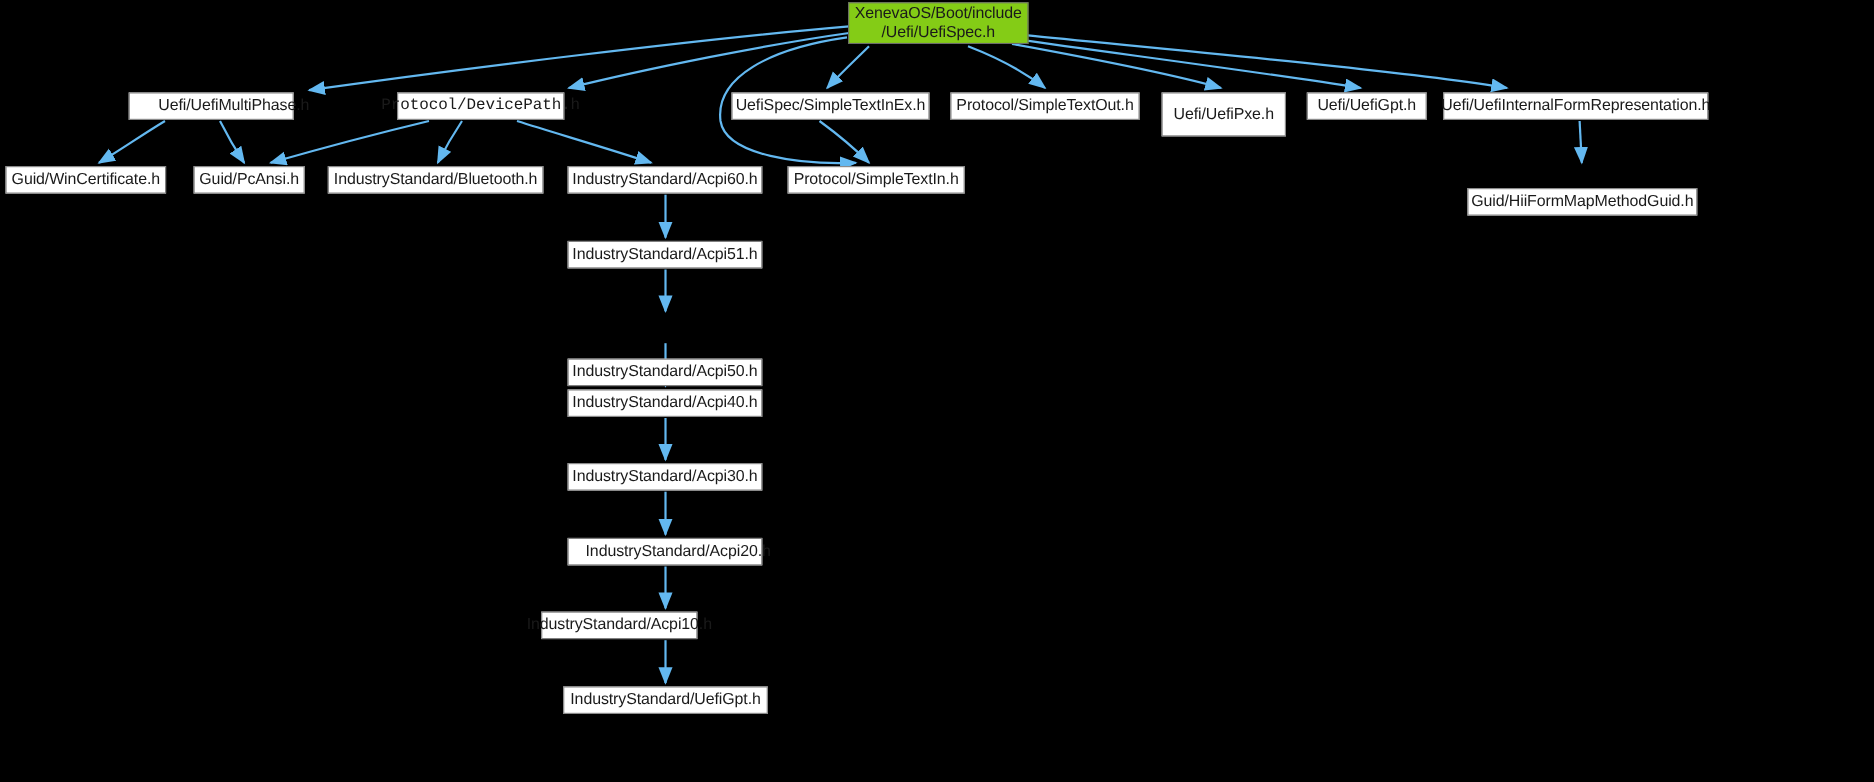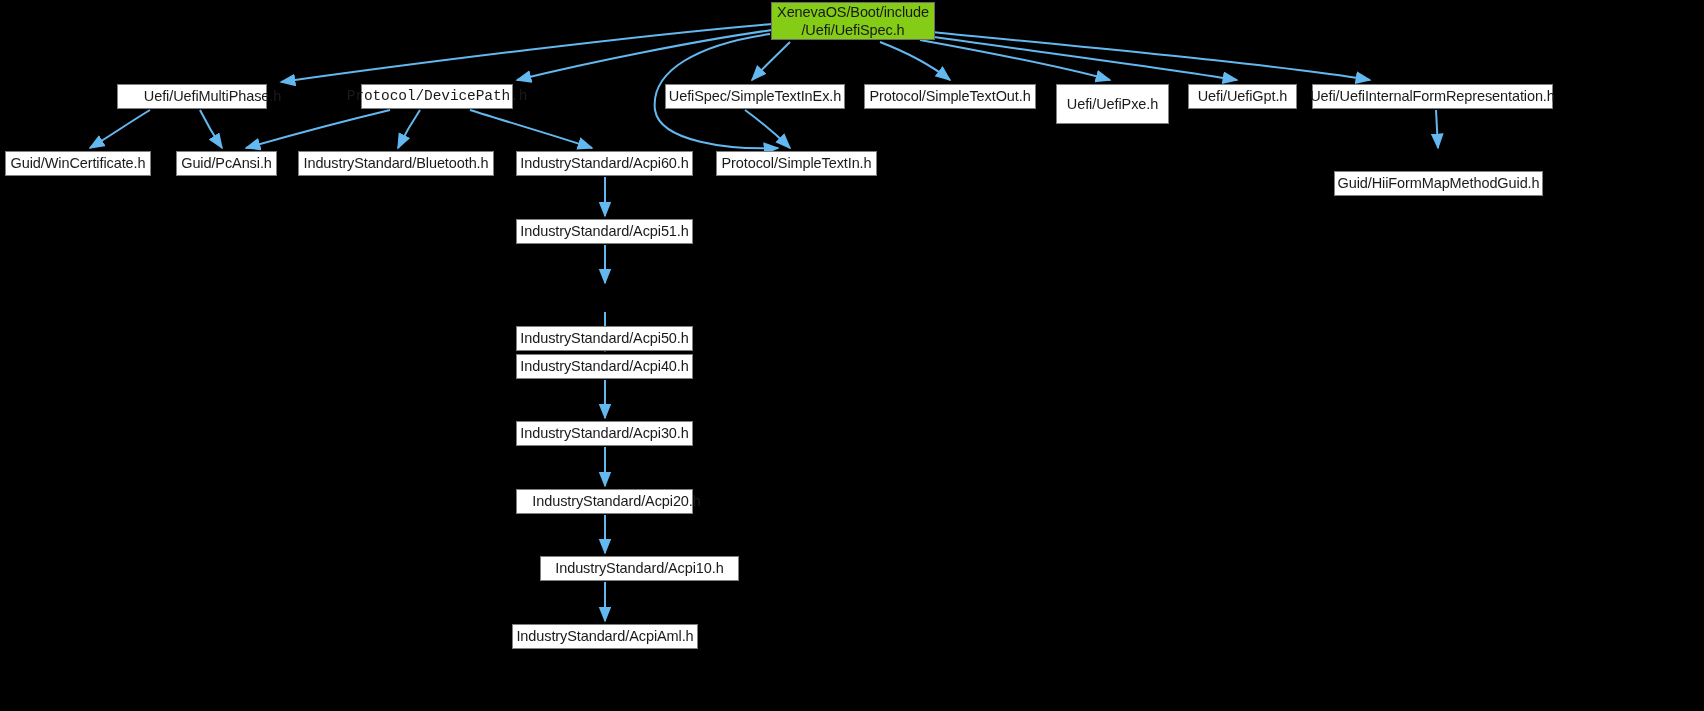--- a/index.html
+++ b/index.html
@@ -97,16 +97,16 @@
       <div class="node" style="left: 176px; top: 151px; width: 101px; height: 25px;">Guid/PcAnsi.h</div>
       <div class="node" style="left: 298px; top: 151px; width: 196px; height: 25px;">IndustryStandard/Bluetooth.h</div>
       <div class="node" style="left: 516px; top: 151px; width: 177px; height: 25px;">IndustryStandard/Acpi60.h</div>
       <div class="node" style="left: 716px; top: 151px; width: 161px; height: 25px;">Protocol/SimpleTextIn.h</div>
       <div class="node" style="left: 1334px; top: 151px; width: 209px; height: 25px; margin-top: 20px;">Guid/HiiFormMapMethodGuid.h</div>
       <div class="node" style="left: 516px; top: 219px; width: 177px; height: 25px;">IndustryStandard/Acpi51.h</div>
       <div class="node" style="left: 516px; top: 286px; width: 177px; height: 25px; margin-top: 40px;">IndustryStandard/Acpi50.h</div>
       <div class="node" style="left: 516px; top: 354px; width: 177px; height: 25px;">IndustryStandard/Acpi40.h</div>
       <div class="node" style="left: 516px; top: 421px; width: 177px; height: 25px;">IndustryStandard/Acpi30.h</div>
       <div class="node" style="left: 516px; top: 489px; width: 177px; height: 25px; padding-left: 31px;">IndustryStandard/Acpi20.h</div>
-      <div class="node" style="left: 540px; top: 556px; width: 199px; height: 25px;">IndustryStandard/Acpi10.h</div>
-      <div class="node" style="left: 512px; top: 624px; width: 186px; height: 25px;">IndustryStandard/AcpiAml.h</div>
+      <div class="node" style="left: 492px; top: 556px; width: 142px; height: 25px;">IndustryStandard/Acpi10.h</div>
+      <div class="node" style="left: 512px; top: 624px; width: 186px; height: 25px;">IndustryStandard/UefiGpt.h</div>
     </div>
 </div>
 
 </body></html>

